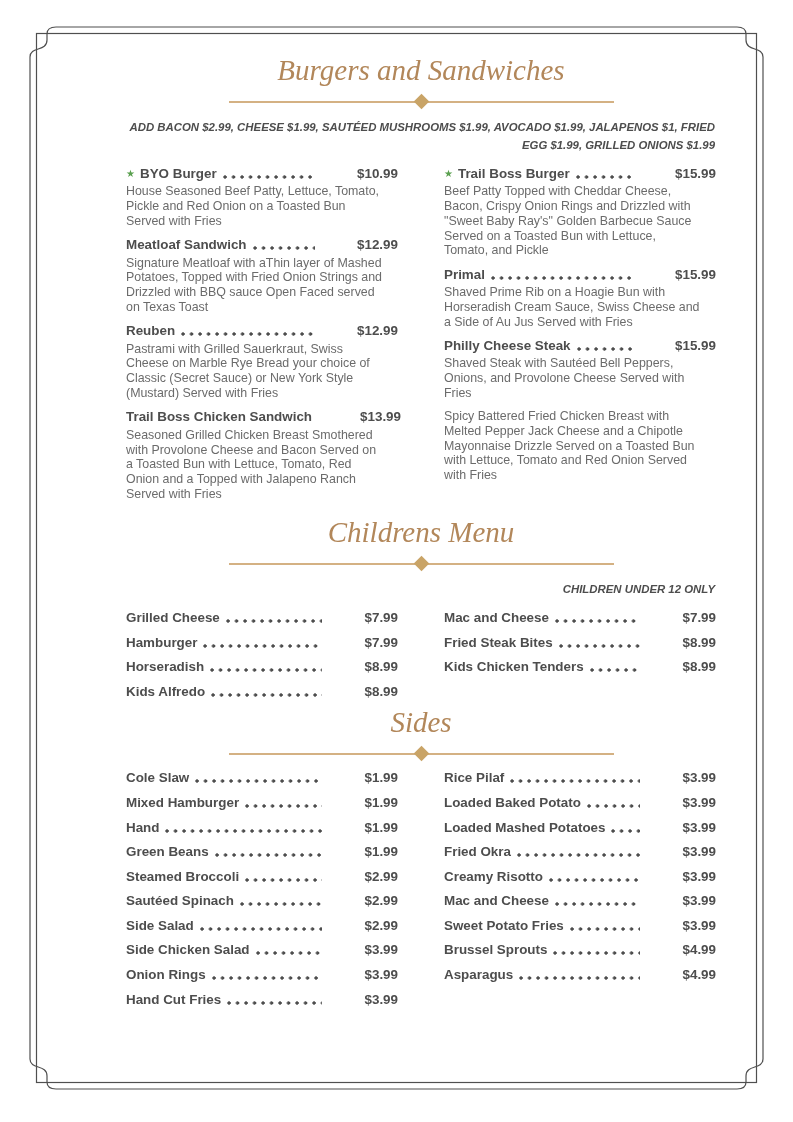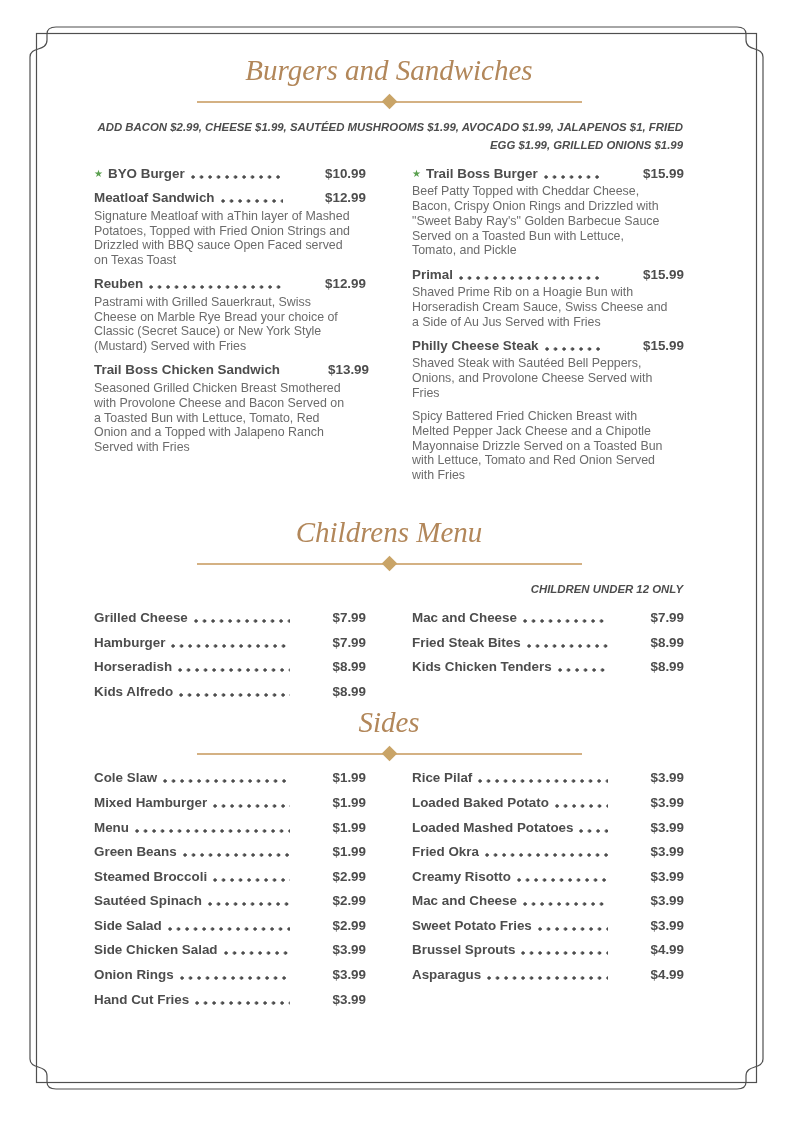--- a/index.html
+++ b/index.html
@@ -4,21 +4,21 @@
 <style>
   html,body { margin:0; padding:0; }
   body {
     width:793px; height:1122px; background:#ffffff; overflow:hidden;
     font-family:"Liberation Sans","DejaVu Sans",sans-serif;
     -webkit-font-smoothing:antialiased;
   }
   .page { position:relative; width:793px; height:1122px; background:#fff; }
   .frame { position:absolute; left:0; top:0; width:793px; height:1122px; pointer-events:none; }
 
-  .menu-section { position:absolute; left:94px; width:590px; }
+  .menu-section { position:absolute; left:126px; width:590px; }
   .section-burgers  { top:54px;  }
   .section-childrens{ top:516px; }
   .section-sides    { top:706px; }
 
   .section-title {
     font-family:"Liberation Serif","DejaVu Serif",serif;
     font-style:italic; font-weight:400;
     font-size:29px; line-height:1.15;
     text-align:center; margin:0; color:#b2875a;
   }
@@ -82,20 +82,21 @@
     <p class="section-note">ADD BACON $2.99, CHEESE $1.99, SAUTÉED MUSHROOMS $1.99, AVOCADO $1.99, JALAPENOS $1, FRIED EGG $1.99, GRILLED ONIONS $1.99</p>
     <div class="columns">
           <div class="col">
   <div class="menu-item">
     <div class="item-row">
       <span class="star">★</span>
       <span class="item-name">BYO Burger</span>
       <span class="dots"></span>
       <span class="item-price">$10.99</span>
     </div>
+    <p class="item-desc">House Seasoned Beef Patty, Lettuce, Tomato, Pickle and Red Onion on a Toasted Bun Served with Fries</p>
   </div>
 
   <div class="menu-item">
     <div class="item-row">
 
       <span class="item-name">Meatloaf Sandwich</span>
       <span class="dots"></span>
       <span class="item-price">$12.99</span>
     </div>
     <p class="item-desc">Signature Meatloaf with aThin layer of Mashed Potatoes, Topped with Fried Onion Strings and Drizzled with BBQ sauce Open Faced served on Texas Toast</p>
@@ -269,21 +270,21 @@
       <span class="item-name">Mixed Hamburger</span>
       <span class="dots"></span>
       <span class="item-price">$1.99</span>
     </div>
 
   </div>
 
   <div class="menu-item">
     <div class="item-row">
 
-      <span class="item-name">Menu</span>
+      <span class="item-name">Hand</span>
       <span class="dots"></span>
       <span class="item-price">$1.99</span>
     </div>
 
   </div>
 
   <div class="menu-item">
     <div class="item-row">
 
       <span class="item-name">Green Beans</span>

